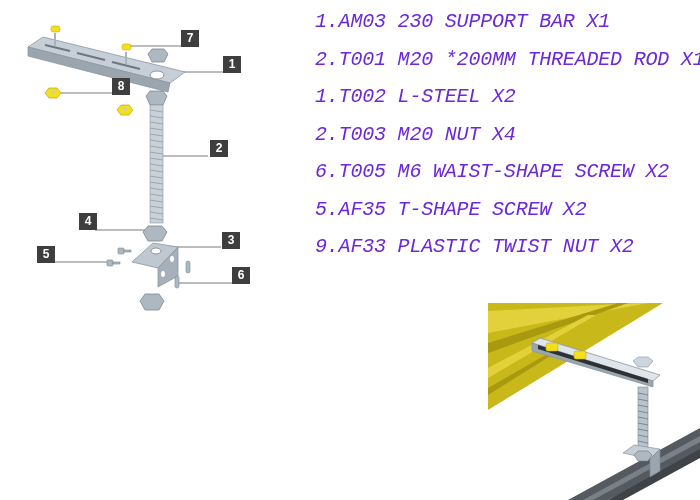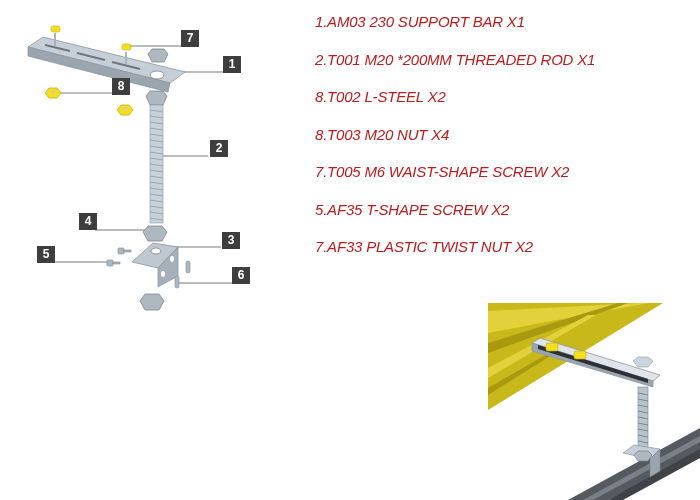--- a/index.html
+++ b/index.html
@@ -1,21 +1,21 @@
 <!DOCTYPE html>
 <html><head>
 <meta charset="utf-8">
 <style>
   html, body { margin:0; padding:0; background:#ffffff; }
   body { width:700px; height:500px; position:relative; overflow:hidden; font-family:"DejaVu Sans", sans-serif; }
   .diagram { position:absolute; left:0; top:0; width:300px; height:320px; }
   .parts-list { position:absolute; left:315px; top:8px; width:385px; margin:0; padding:0; list-style:none; }
   .parts-list li {
-    font-family:Liberation Sans, sans-serif; font-style:italic; font-size:15px;
-    color:#b91c1c; height:37.5px; line-height:28px; white-space:nowrap; letter-spacing:-0.2px;
+    font-family:Liberation Mono, monospace; font-style:italic; font-size:20px;
+    color:#6d28d9; height:37.5px; line-height:28px; white-space:nowrap; letter-spacing:-0.2px;
   }
   .callout {
     position:absolute; width:18px; height:17px; background:#3e3e3e; color:#ffffff;
     font-family:"Liberation Sans", sans-serif; font-weight:bold; font-size:12px;
     line-height:17px; text-align:center;
   }
   .photo { position:absolute; left:488px; top:303px; width:212px; height:197px; overflow:hidden; }
 </style>
 </head>
 <body>
@@ -125,25 +125,25 @@
   <div class="callout" style="left:210px;top:140px;">2</div>
   <div class="callout" style="left:79px;top:213px;">4</div>
   <div class="callout" style="left:222px;top:232px;">3</div>
   <div class="callout" style="left:37px;top:246px;">5</div>
   <div class="callout" style="left:232px;top:267px;">6</div>
 </div>
 
 <ul class="parts-list">
   <li>1.AM03 230 SUPPORT BAR X1</li>
   <li>2.T001 M20 *200MM THREADED ROD X1</li>
-  <li>8.T002 L-STEEL X2</li>
-  <li>8.T003 M20 NUT X4</li>
-  <li>7.T005 M6 WAIST-SHAPE SCREW X2</li>
+  <li>1.T002 L-STEEL X2</li>
+  <li>2.T003 M20 NUT X4</li>
+  <li>6.T005 M6 WAIST-SHAPE SCREW X2</li>
   <li>5.AF35 T-SHAPE SCREW X2</li>
-  <li>7.AF33 PLASTIC TWIST NUT X2</li>
+  <li>9.AF33 PLASTIC TWIST NUT X2</li>
 </ul>
 
 <div class="photo">
   <svg width="212" height="197" viewBox="0 0 212 197">
     <rect x="0" y="0" width="212" height="197" fill="#ffffff"></rect>
 
     <polygon points="0,0 175,0 0,107" fill="#c9b81a"></polygon>
     <polygon points="0,8 150,0 160,0 0,30" fill="#e2d13a"></polygon>
     <polygon points="0,40 130,0 140,0 0,50" fill="#a8990f"></polygon>
     <polygon points="0,65 100,12 108,12 0,75" fill="#e2d13a"></polygon>

